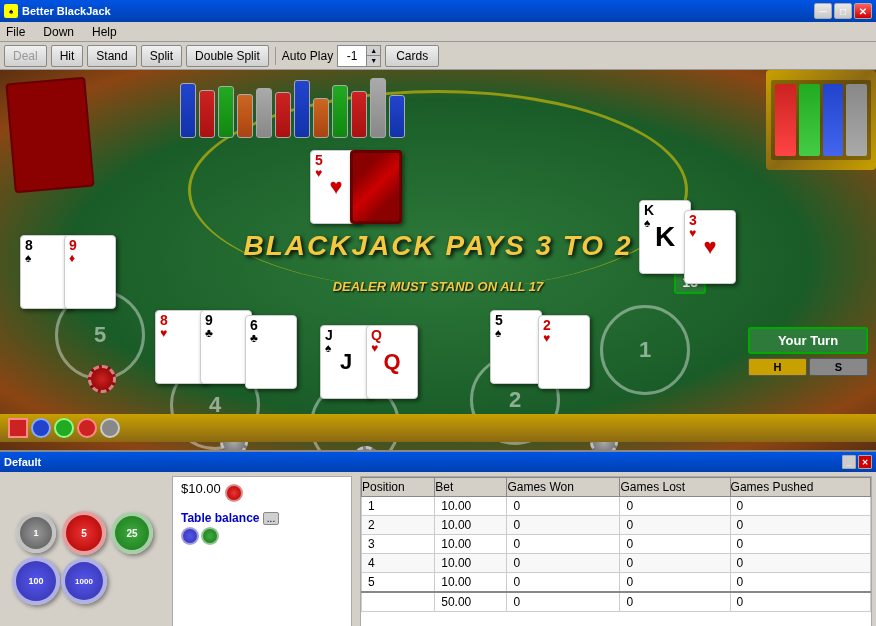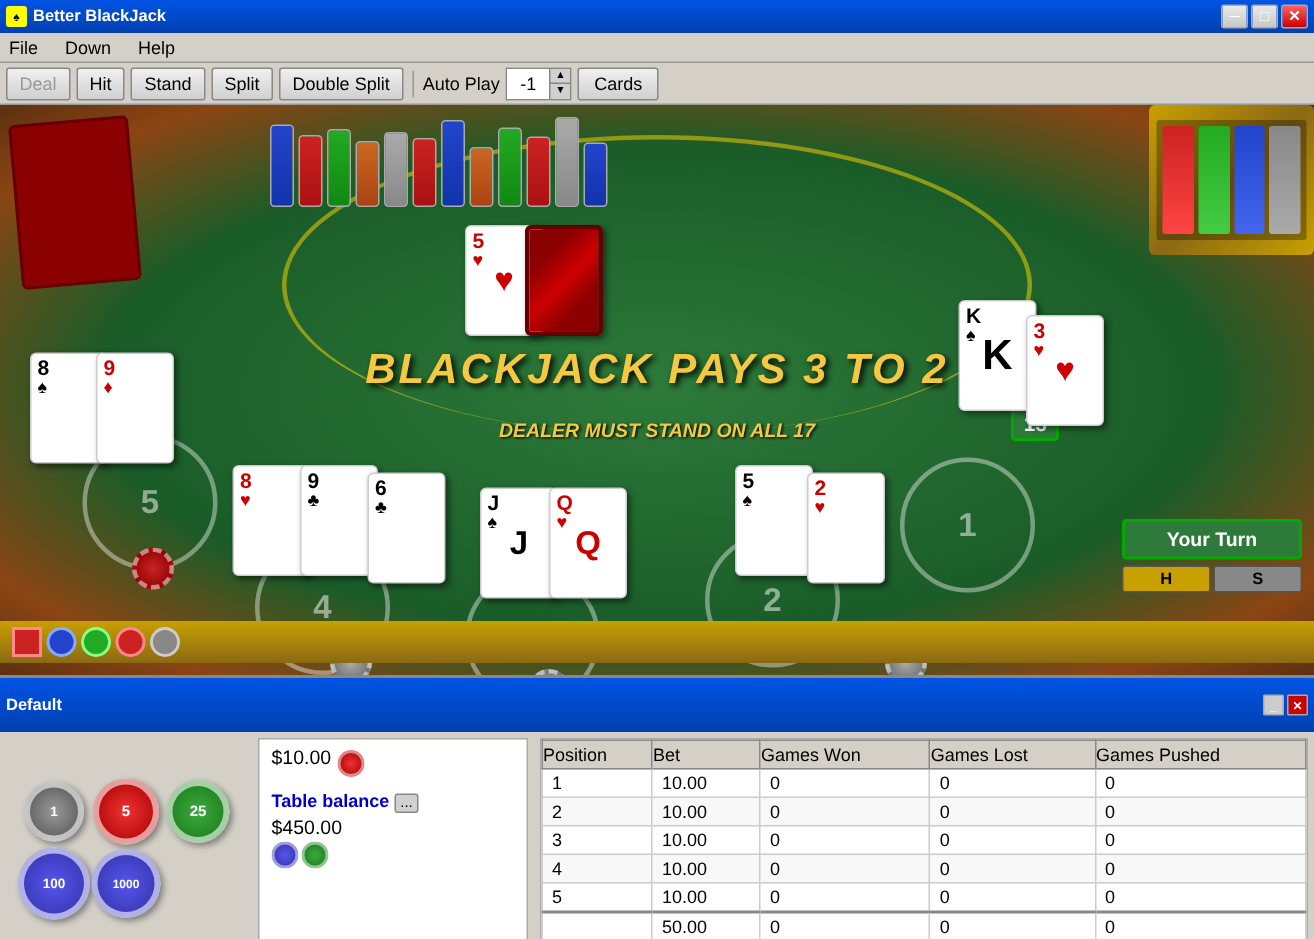--- a/index.html
+++ b/index.html
@@ -162,21 +162,21 @@
       font-weight: bold;
       font-size: 14px;
       padding: 2px 6px;
       border-radius: 3px;
     }
 
     
     .your-turn-panel {
       position: absolute;
       right: 8px;
-      top: 276px;
+      top: 257px;
       width: 120px;
     }
     .your-turn-label {
       background: #2d7a3a;
       border: 2px solid #0a0;
       color: white;
       font-weight: bold;
       font-size: 13px;
       text-align: center;
       padding: 4px;
@@ -205,21 +205,21 @@
     
     .info-panel {
       height: 192px;
       background: #d4d0c8;
       border-top: 2px solid #888;
       display: flex;
       flex-direction: column;
     }
 
     .info-panel-titlebar {
-      height: 36px;
+      height: 20px;
       background: linear-gradient(to bottom, #0054e3, #0040b0);
       color: white;
       font-size: 11px;
       font-weight: bold;
       display: flex;
       align-items: center;
       justify-content: space-between;
       padding: 0 4px;
     }
     .info-tb-btns { display: flex; gap: 2px; }
@@ -534,21 +534,20 @@
 
     <div class="money-section">
       <div class="money-row">
         <span class="money-amount">$10.00</span>
         <div class="chip-small" style="background:radial-gradient(circle,#ee3333,#aa0000);"></div>
       </div>
       <div class="table-balance-label">
         <span>Table balance</span>
         <button class="ellipsis-btn">...</button>
       </div>
-      <div class="balance-amount">$450.00</div>
       <div class="balance-chips">
         <div class="chip-small" style="background:radial-gradient(circle,#5555ee,#3333aa);"></div>
         <div class="chip-small" style="background:radial-gradient(circle,#3daa3d,#1a7a1a);"></div>
       </div>
     </div>
 
     <div class="stats-section">
       <table class="stats-table">
         <thead>
           <tr>

